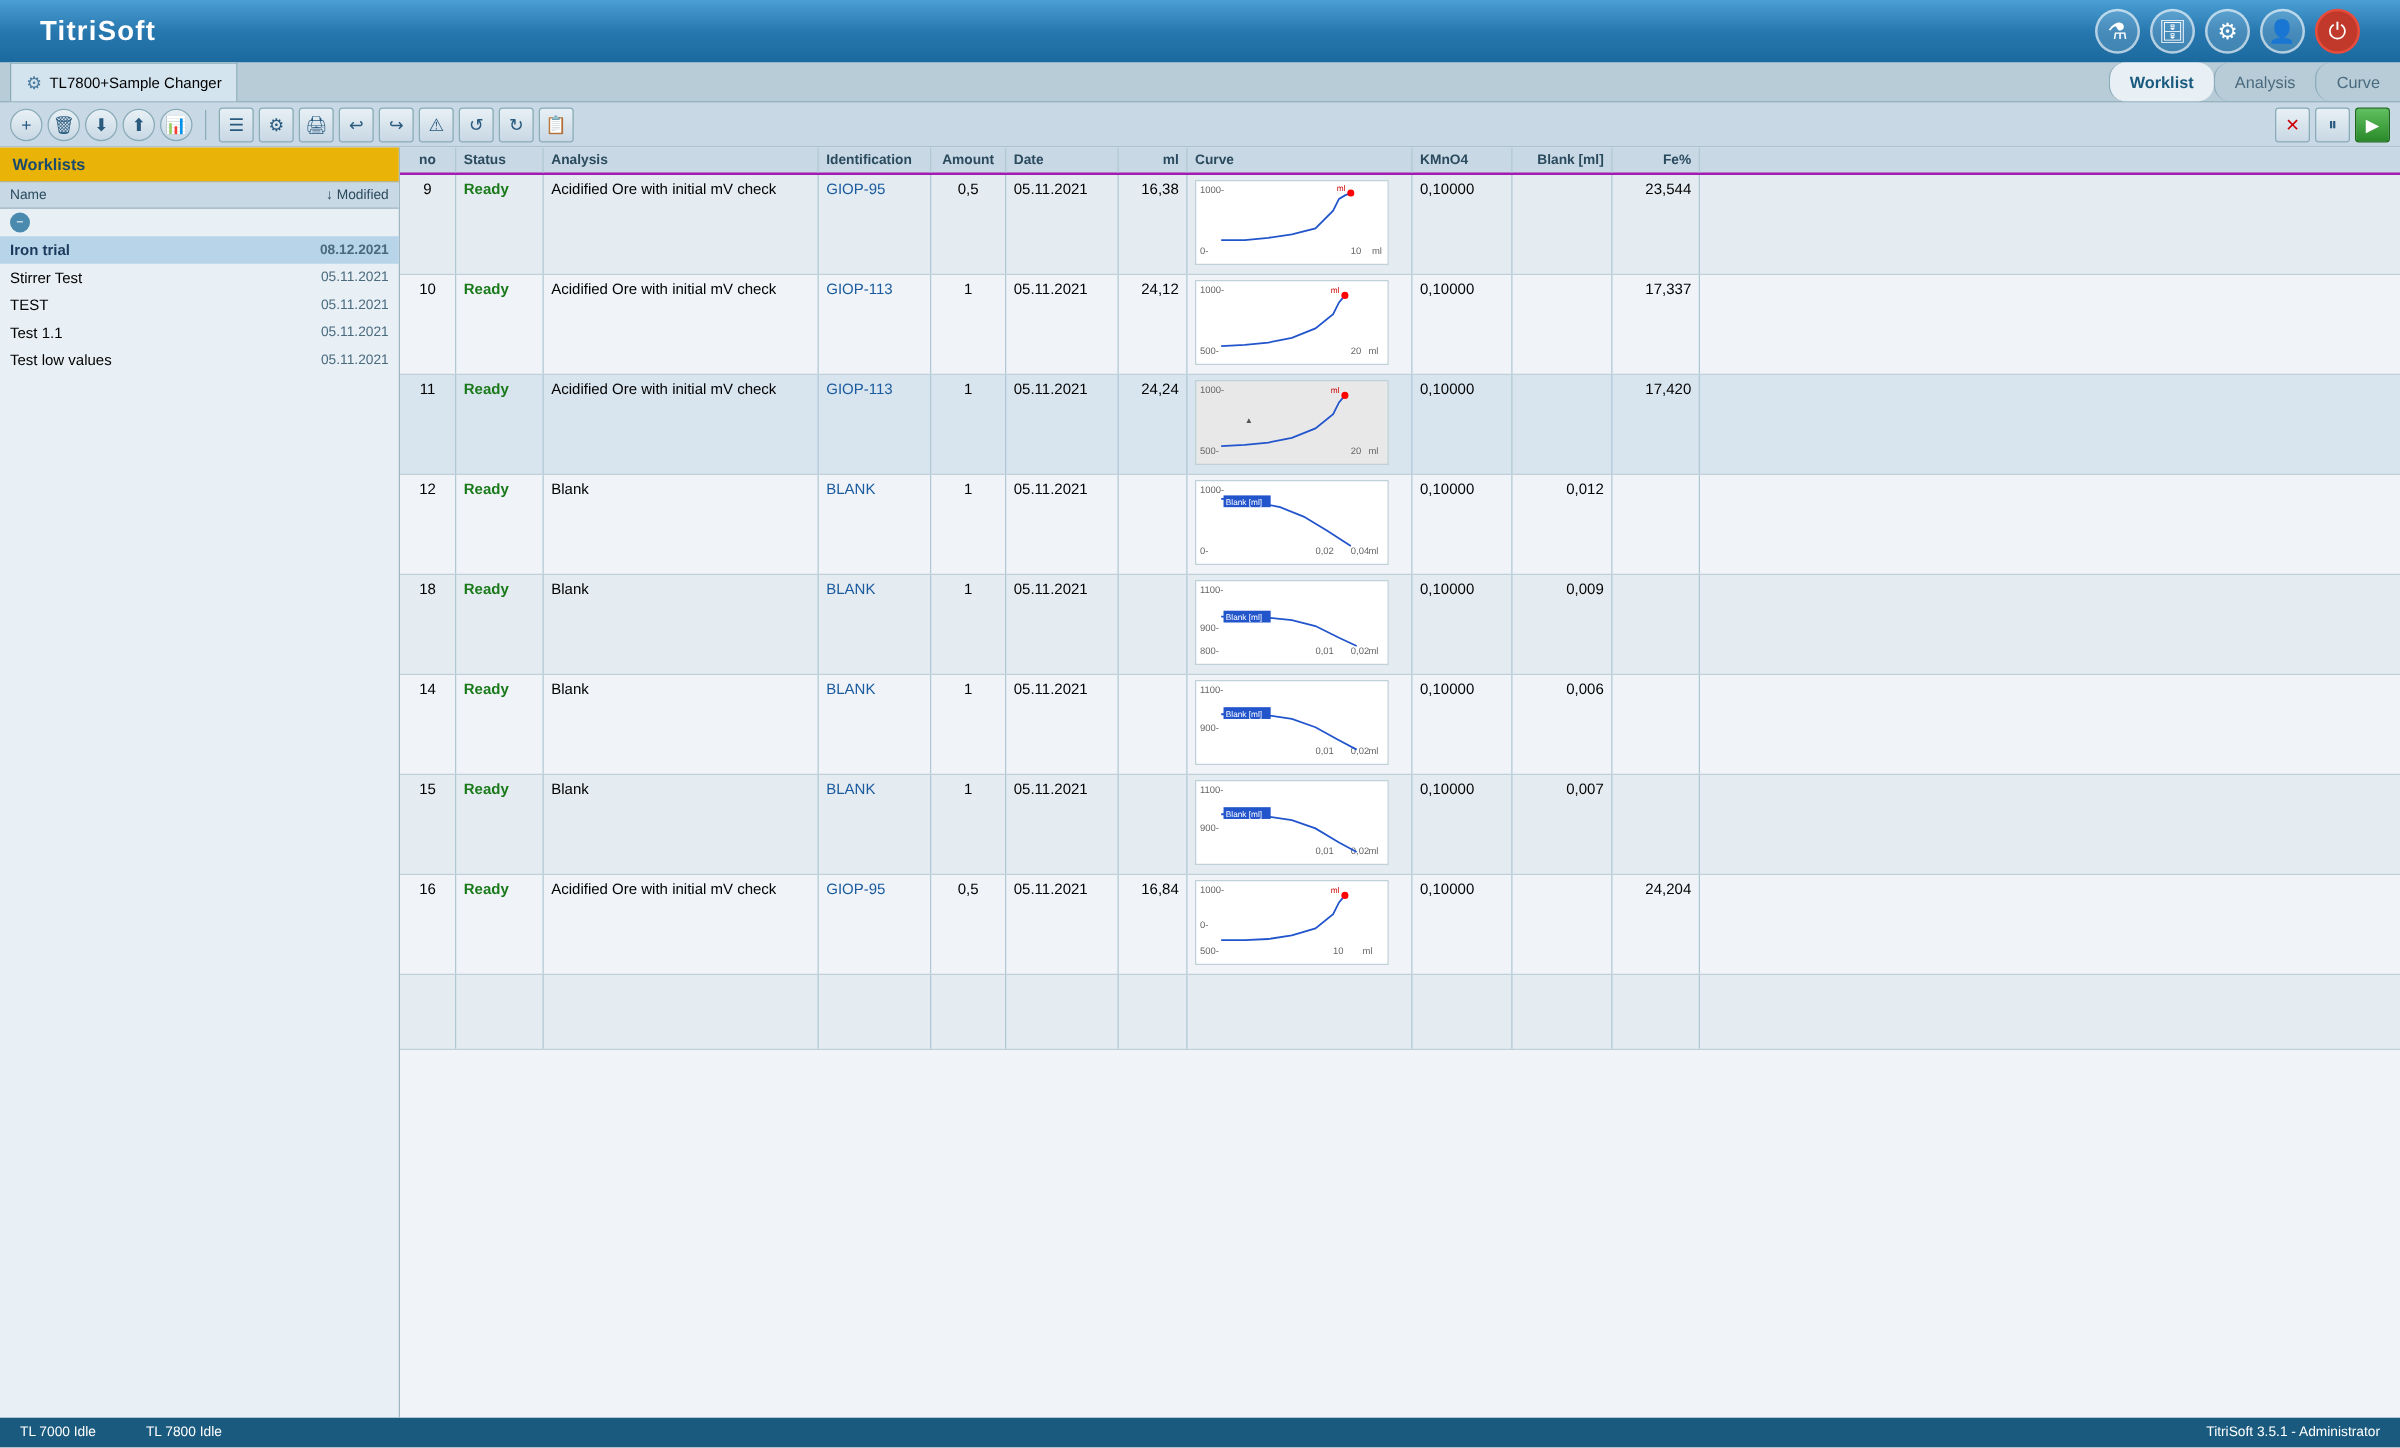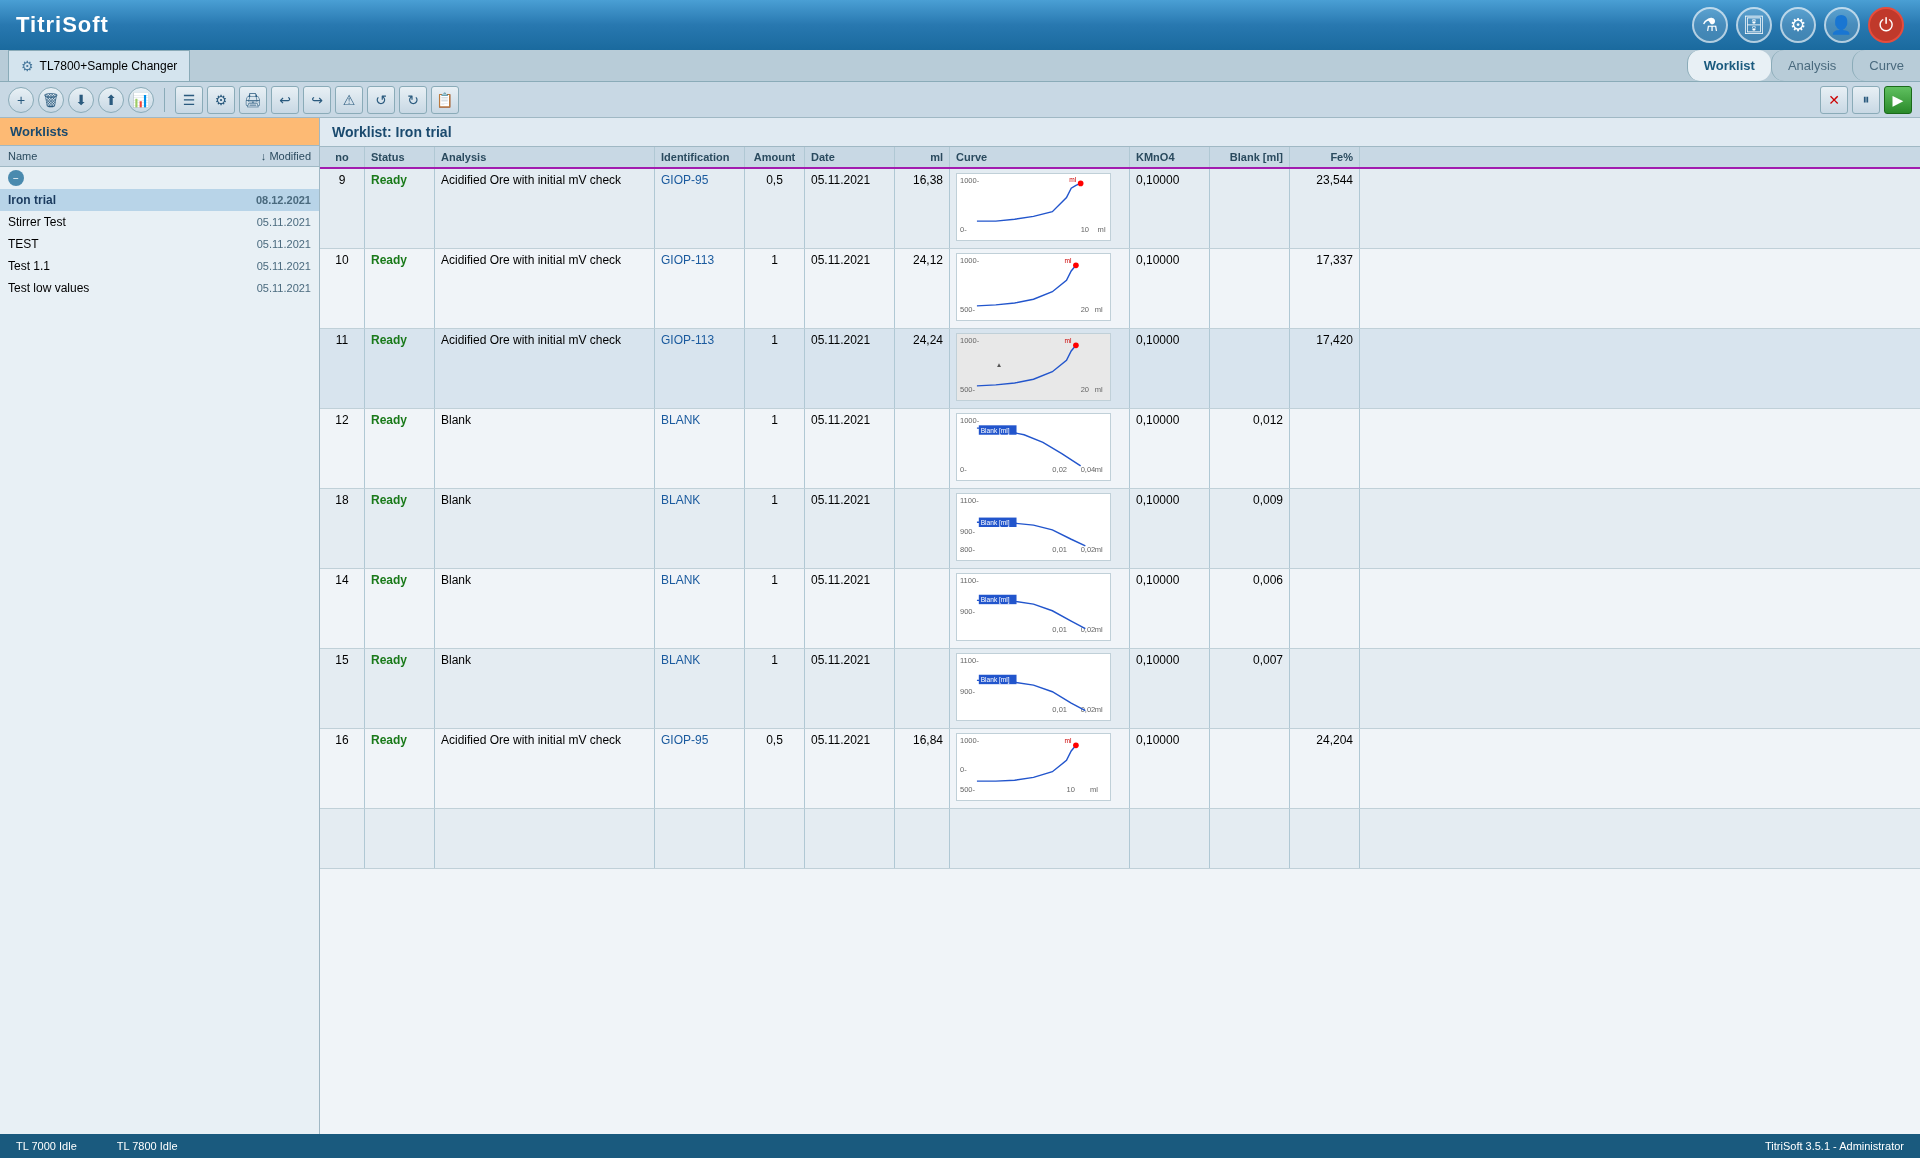--- a/index.html
+++ b/index.html
@@ -4,21 +4,21 @@
   <style>
     * { margin: 0; padding: 0; box-sizing: border-box; }
     body { font-family: Arial, sans-serif; font-size: 12px; background: #d0d8e4; width: 1920px; height: 1158px; overflow: hidden; }
 
     
     .header {
       background: linear-gradient(180deg, #4a9fd4 0%, #2878b0 50%, #1a6a9e 100%);
       height: 50px;
       display: flex;
       align-items: center;
-      padding: 0 16px;
+      padding: 0 32px;
       justify-content: space-between;
     }
     .header-title {
       color: white;
       font-size: 22px;
       font-weight: bold;
       letter-spacing: 1px;
     }
     .header-icons {
       display: flex;
@@ -119,21 +119,21 @@
       width: 320px;
       background: #e8f0f5;
       border-right: 1px solid #a0b8c4;
       display: flex; flex-direction: column;
     }
     .sidebar-header {
       padding: 6px 10px;
       font-weight: bold;
       color: #1a4a6e;
       font-size: 13px;
-      background: #fdba74;
+      background: #eab308;
       border-bottom: 1px solid #a0b8c4;
     }
     .sidebar-table-header {
       display: flex;
       padding: 4px 8px;
       background: #c8d8e4;
       border-bottom: 1px solid #a0b8c4;
       font-size: 11px;
       color: #2a4a5e;
     }
@@ -317,21 +317,20 @@
       <span class="item-name">Test 1.1</span>
       <span class="item-date">05.11.2021</span>
     </div>
     <div class="sidebar-item">
       <span class="item-name">Test low values</span>
       <span class="item-date">05.11.2021</span>
     </div>
   </div>
 
   <div class="content">
-    <div class="content-title">Worklist: Iron trial</div>
 
     <div class="worklist-table">
 
       <div class="wl-header">
         <div class="col-no">no</div>
         <div class="col-status">Status</div>
         <div class="col-analysis">Analysis</div>
         <div class="col-ident">Identification</div>
         <div class="col-amount">Amount</div>
         <div class="col-date">Date</div>

